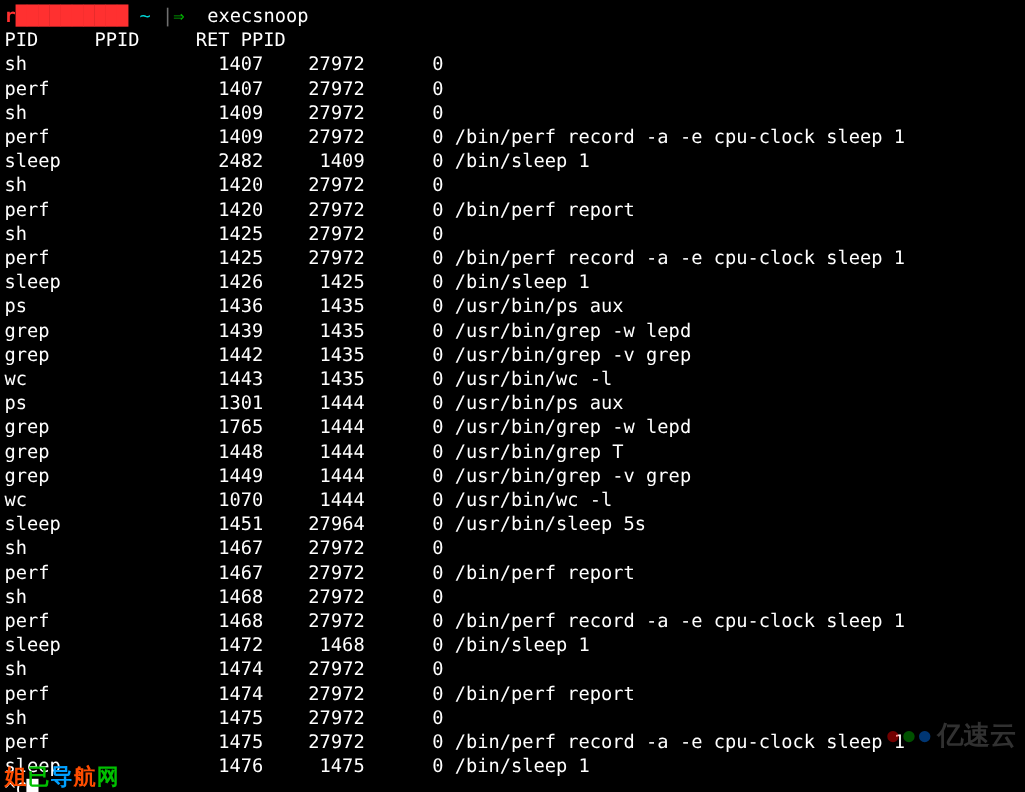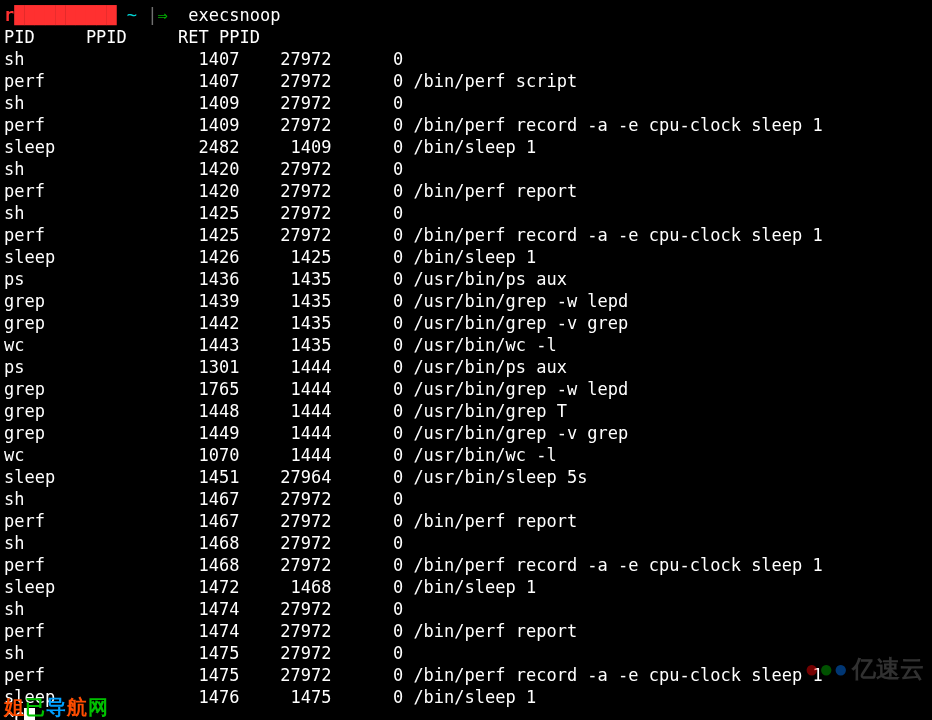--- a/index.html
+++ b/index.html
@@ -97,21 +97,21 @@
   <span class="col-gap1"></span>
   <span class="col-ppid">PPID</span>
   <span class="col-gap2"></span>
   <span class="col-ret">RET</span>
   <span class="col-gap3"></span>
   <span class="col-args">PPID</span>
 </div>
 
 <div id="rows">
     <div class="line"><span class="col-pcomm">sh</span><span class="col-pid">1407</span><span class="col-gap1"></span><span class="col-ppid">27972</span><span class="col-gap2"></span><span class="col-ret">0</span><span class="col-gap3"></span><span class="col-args"></span></div>
-    <div class="line"><span class="col-pcomm">perf</span><span class="col-pid">1407</span><span class="col-gap1"></span><span class="col-ppid">27972</span><span class="col-gap2"></span><span class="col-ret">0</span><span class="col-gap3"></span><span class="col-args">/bin/perf script</span></div>
+    <div class="line"><span class="col-pcomm">perf</span><span class="col-pid">1407</span><span class="col-gap1"></span><span class="col-ppid">27972</span><span class="col-gap2"></span><span class="col-ret">0</span><span class="col-gap3"></span></div>
     <div class="line"><span class="col-pcomm">sh</span><span class="col-pid">1409</span><span class="col-gap1"></span><span class="col-ppid">27972</span><span class="col-gap2"></span><span class="col-ret">0</span><span class="col-gap3"></span><span class="col-args"></span></div>
     <div class="line"><span class="col-pcomm">perf</span><span class="col-pid">1409</span><span class="col-gap1"></span><span class="col-ppid">27972</span><span class="col-gap2"></span><span class="col-ret">0</span><span class="col-gap3"></span><span class="col-args">/bin/perf record -a -e cpu-clock sleep 1</span></div>
     <div class="line"><span class="col-pcomm">sleep</span><span class="col-pid">2482</span><span class="col-gap1"></span><span class="col-ppid">1409</span><span class="col-gap2"></span><span class="col-ret">0</span><span class="col-gap3"></span><span class="col-args">/bin/sleep 1</span></div>
     <div class="line"><span class="col-pcomm">sh</span><span class="col-pid">1420</span><span class="col-gap1"></span><span class="col-ppid">27972</span><span class="col-gap2"></span><span class="col-ret">0</span><span class="col-gap3"></span><span class="col-args"></span></div>
     <div class="line"><span class="col-pcomm">perf</span><span class="col-pid">1420</span><span class="col-gap1"></span><span class="col-ppid">27972</span><span class="col-gap2"></span><span class="col-ret">0</span><span class="col-gap3"></span><span class="col-args">/bin/perf report</span></div>
     <div class="line"><span class="col-pcomm">sh</span><span class="col-pid">1425</span><span class="col-gap1"></span><span class="col-ppid">27972</span><span class="col-gap2"></span><span class="col-ret">0</span><span class="col-gap3"></span><span class="col-args"></span></div>
     <div class="line"><span class="col-pcomm">perf</span><span class="col-pid">1425</span><span class="col-gap1"></span><span class="col-ppid">27972</span><span class="col-gap2"></span><span class="col-ret">0</span><span class="col-gap3"></span><span class="col-args">/bin/perf record -a -e cpu-clock sleep 1</span></div>
     <div class="line"><span class="col-pcomm">sleep</span><span class="col-pid">1426</span><span class="col-gap1"></span><span class="col-ppid">1425</span><span class="col-gap2"></span><span class="col-ret">0</span><span class="col-gap3"></span><span class="col-args">/bin/sleep 1</span></div>
     <div class="line"><span class="col-pcomm">ps</span><span class="col-pid">1436</span><span class="col-gap1"></span><span class="col-ppid">1435</span><span class="col-gap2"></span><span class="col-ret">0</span><span class="col-gap3"></span><span class="col-args">/usr/bin/ps aux</span></div>
     <div class="line"><span class="col-pcomm">grep</span><span class="col-pid">1439</span><span class="col-gap1"></span><span class="col-ppid">1435</span><span class="col-gap2"></span><span class="col-ret">0</span><span class="col-gap3"></span><span class="col-args">/usr/bin/grep -w lepd</span></div>

